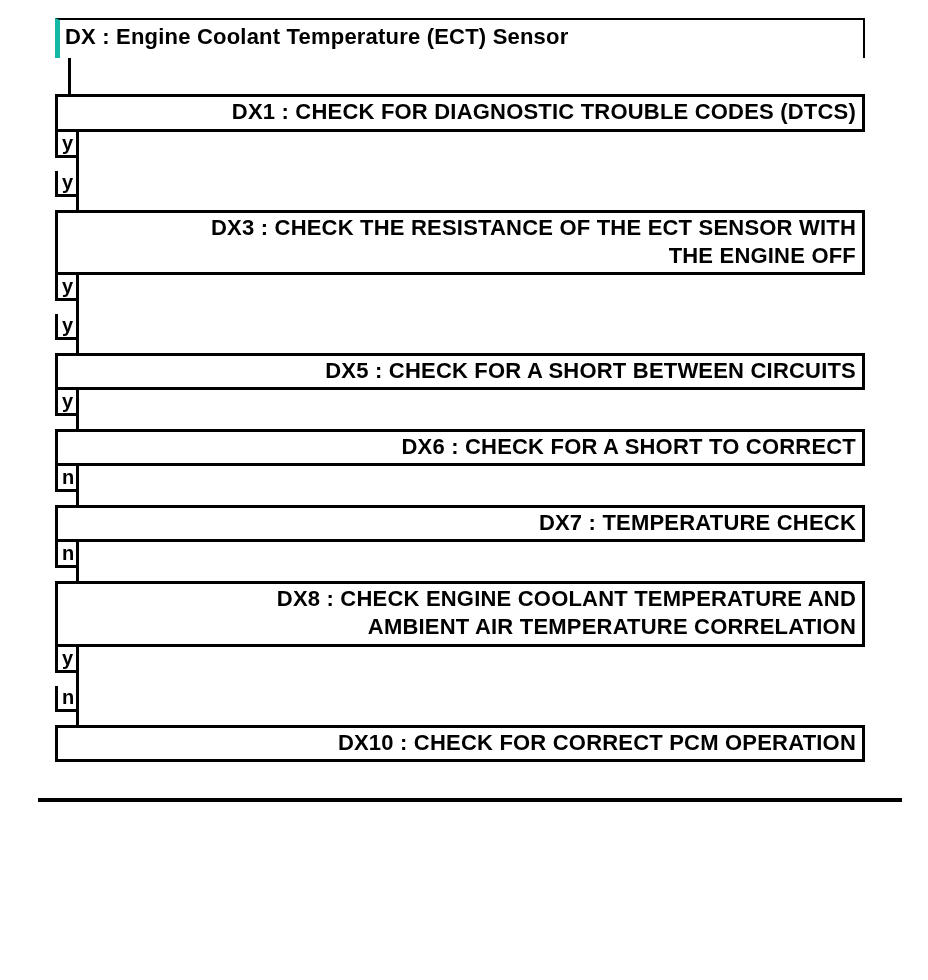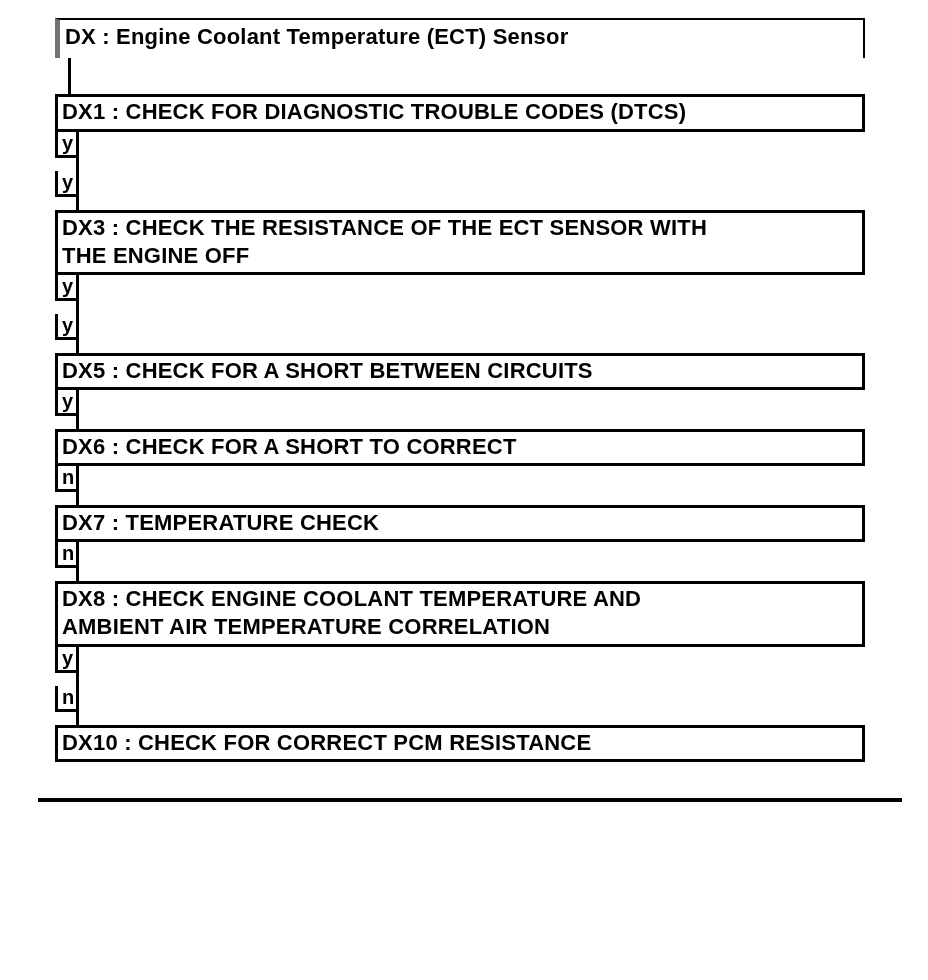--- a/index.html
+++ b/index.html
@@ -12,38 +12,39 @@
     overflow: hidden;
   }
   .canvas {
     position: relative;
     padding: 18px 0 0 55px;
   }
   
   .hdr {
     width: 810px;
     border-top: 2px solid #000;
-    border-left: 5px solid #737373;
+    border-left: 5px solid #14b8a6;
     border-right: 2px solid #000;
     font-weight: bold;
     font-size: 22px;
     line-height: 1.2;
     padding: 4px 6px 8px 5px;
     letter-spacing: 0.2px;
   }
   
   .box {
     width: 810px;
     border: 3px solid #000;
     font-weight: bold;
     font-size: 22px;
     line-height: 1.28;
     padding: 1px 6px 2px 4px;
     letter-spacing: 0.2px;
     white-space: pre-line;
+    text-align: right;
   }
   
   .conn {
     position: relative;
     height: 39px;
     width: 810px;
   }
   .conn .lbl {
     position: absolute;
     left: 0;
@@ -133,17 +134,17 @@
   <div class="conn">
     <div class="lbl">y</div>
     <div class="line"></div>
   </div>
 
   <div class="conn">
     <div class="lbl">n</div>
     <div class="line"></div>
   </div>
 
-  <div class="box">DX10 : CHECK FOR CORRECT PCM RESISTANCE</div>
+  <div class="box">DX10 : CHECK FOR CORRECT PCM OPERATION</div>
 
   <div class="rule"></div>
 
 </div>
 
 </body></html>

